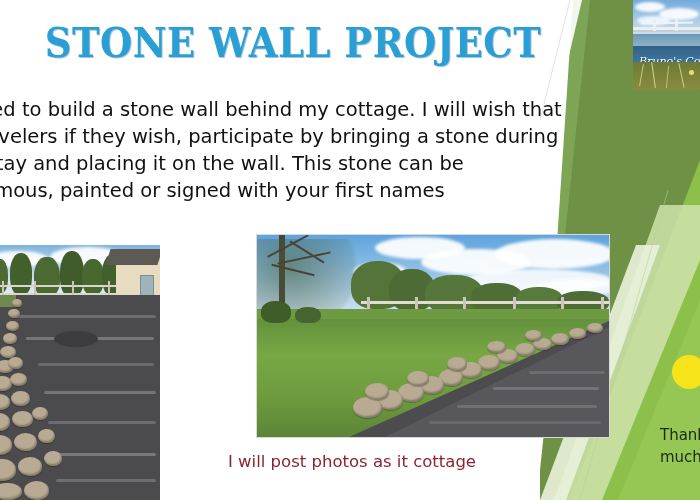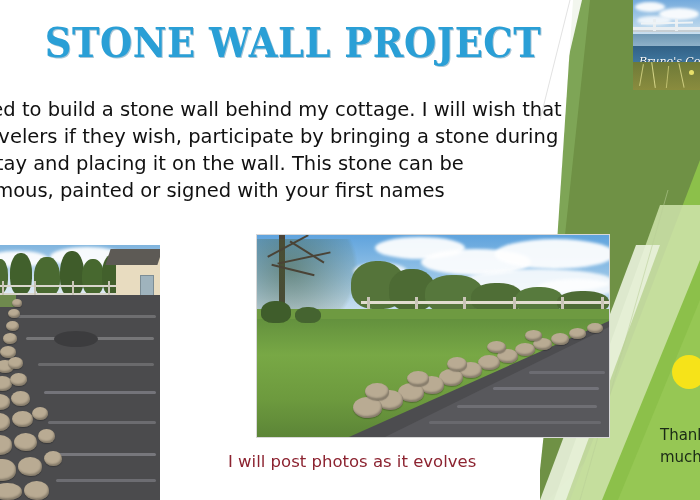--- a/index.html
+++ b/index.html
@@ -267,20 +267,20 @@
     <div id="logo-text">Bruno's Co</div>
 
     <div style="position:absolute;left:0;top:62px;width:67px;height:28px;background:linear-gradient(#6e7a38,#8a8c3e);"></div>
     <div style="position:absolute;left:8px;top:64px;width:1px;height:22px;background:#c8c87a;transform:rotate(10deg);"></div>
     <div style="position:absolute;left:20px;top:62px;width:1px;height:26px;background:#d4d487;transform:rotate(-8deg);"></div>
     <div style="position:absolute;left:34px;top:66px;width:1px;height:22px;background:#c0c070;transform:rotate(6deg);"></div>
     <div style="position:absolute;left:48px;top:63px;width:1px;height:25px;background:#cecd80;transform:rotate(-12deg);"></div>
     <div style="position:absolute;left:56px;top:70px;width:5px;height:5px;border-radius:50%;background:#e8e06a;"></div>
   </div>
 
-  <div id="caption">I will post photos as it evolves</div>
+  <div id="caption">I will post photos as it cottage</div>
 
   <div id="thanks">
     <span class="tln">Thank you so</span>
     <span class="tln">much</span>
   </div>
 
 </div>
 
 </body></html>

